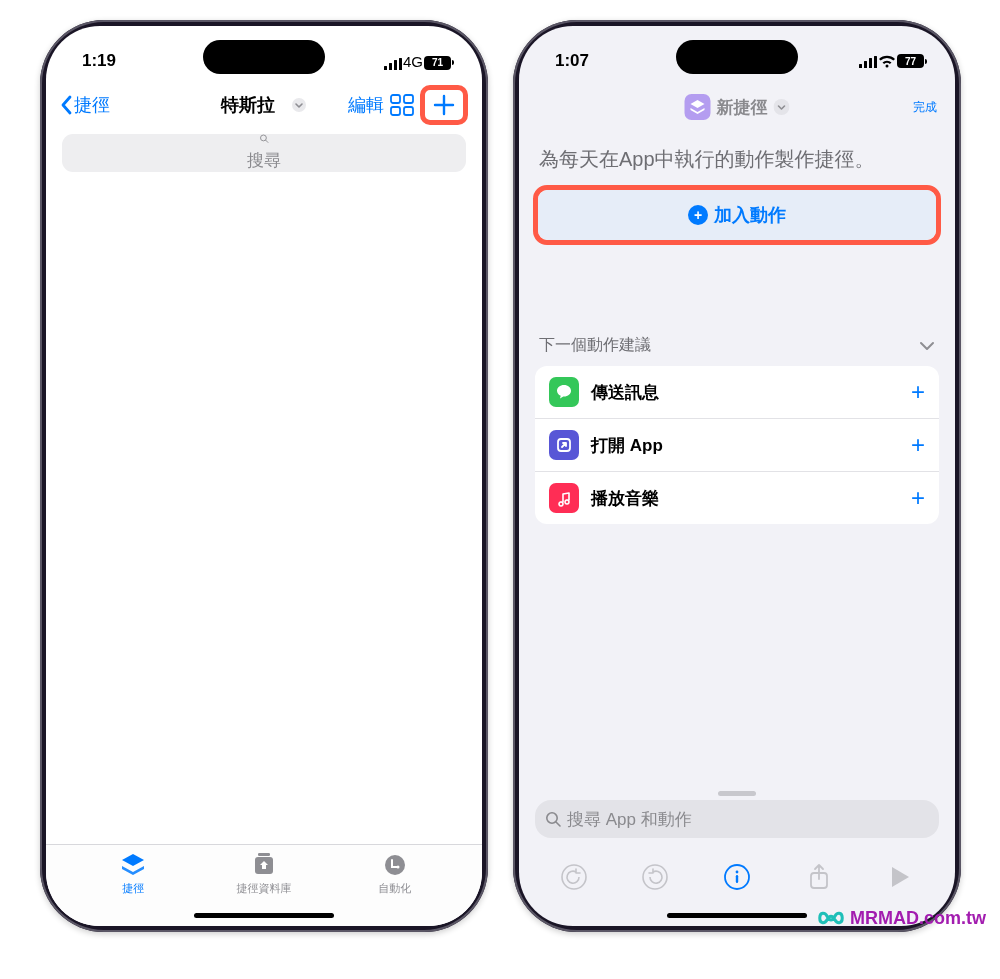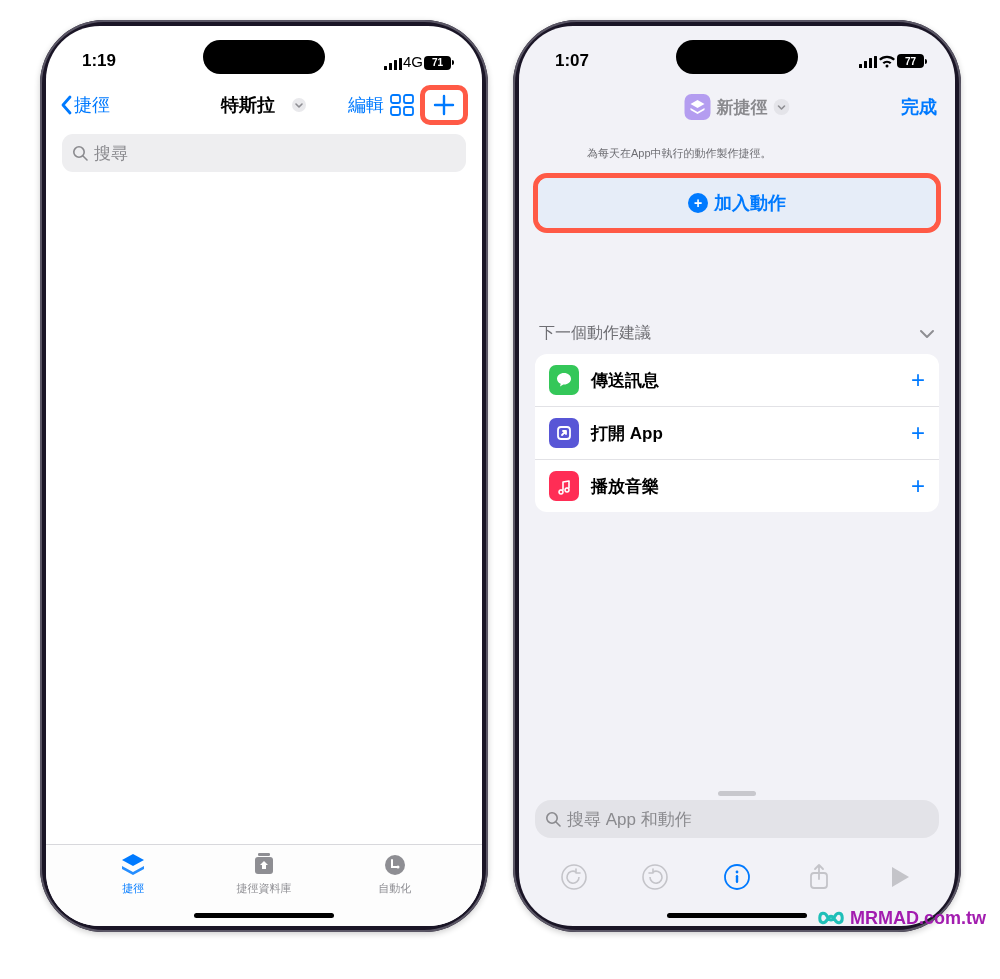--- a/index.html
+++ b/index.html
@@ -147,20 +147,21 @@
     margin: 6px 16px 0 16px;
     background: #eeeef0;
     border-radius: 11px;
     height: 38px;
     display: flex;
     align-items: center;
     padding: 0 10px;
     color: #8a8a8e;
     font-size: 17px;
     gap: 6px;
+    flex-direction: column;
   }
   .content { flex: 1; }
   .tab-bar {
     height: 82px;
     border-top: 0.5px solid #d8d8dc;
     display: flex;
     justify-content: space-around;
     padding: 8px 22px 0 22px;
     background: #fdfdfd;
   }
@@ -210,28 +211,27 @@
     height: 26px;
     border-radius: 7px;
     background: #b49df0;
     display: flex;
     align-items: center;
     justify-content: center;
   }
   .done-btn {
     margin-left: auto;
     color: #007aff;
-    font-size: 18px;
-    font-weight: 700;
+    font-size: 12px;
+    font-weight: 400;
   }
   .hint-text {
     padding: 14px 20px 12px 20px;
     color: #6e6e73;
-    font-size: 11px;
-    margin-left: 48px;
+    font-size: 20px;
   }
   .add-action-wrap {
     margin: 0 14px;
     border: 5px solid #ff5a46;
     border-radius: 14px;
   }
   .add-action-btn {
     background: #e6edf8;
     border-radius: 10px;
     height: 50px;

